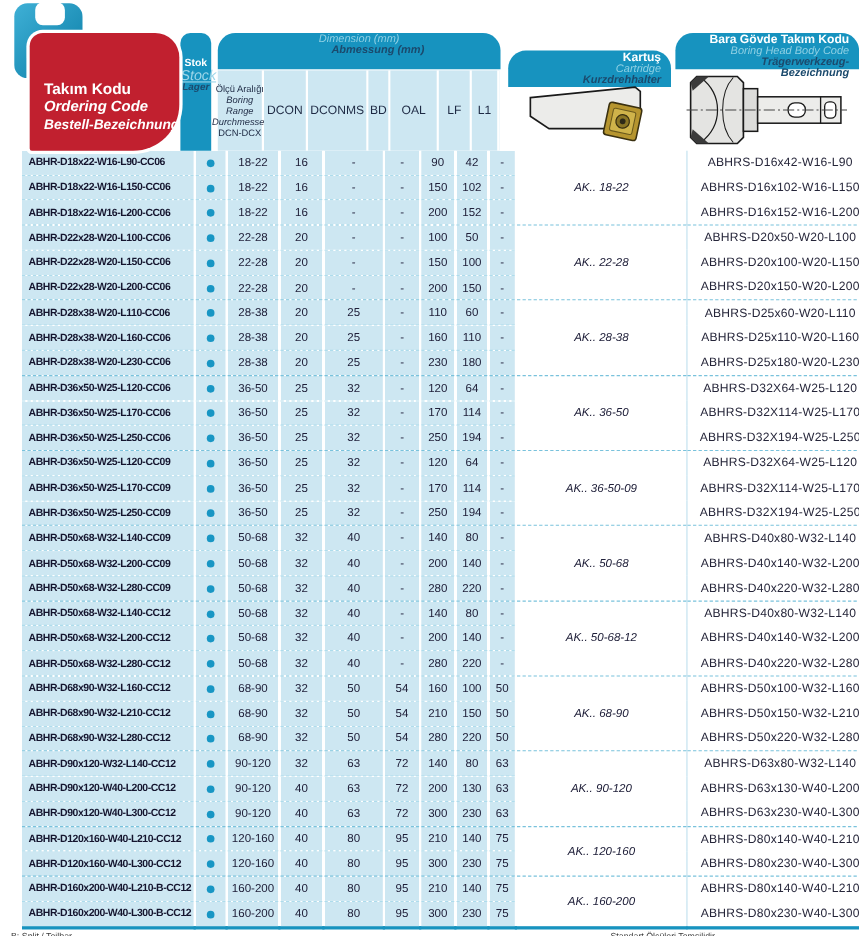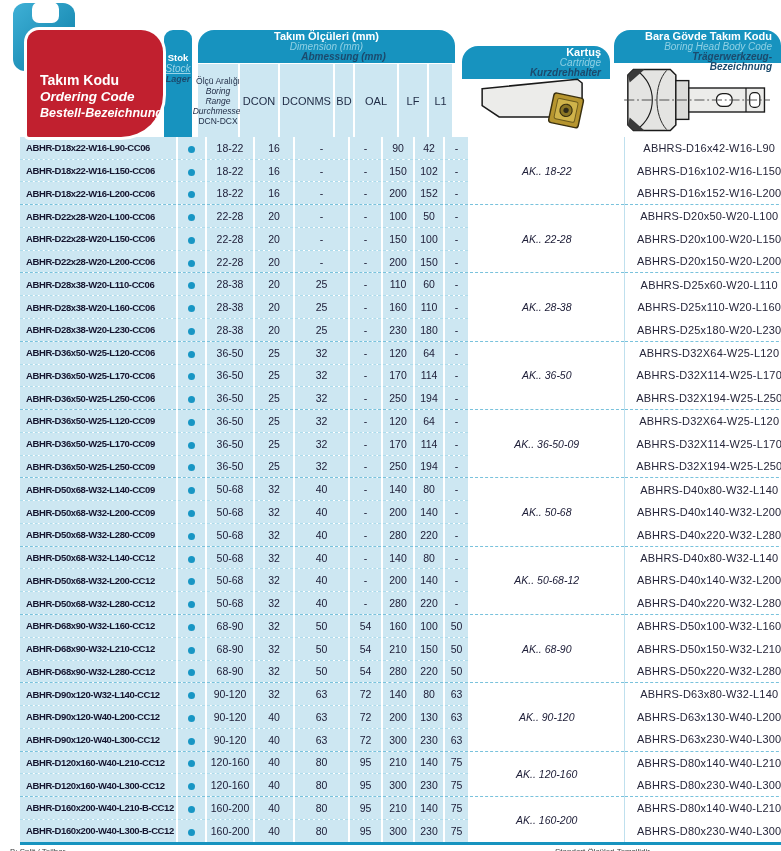--- a/index.html
+++ b/index.html
@@ -11,21 +11,21 @@
   .corner-icon .tab{position:absolute;left:19px;top:-1px;width:27px;height:21px;border-radius:7px;background:#fff;}
   .red-box{position:absolute;left:27px;top:30px;width:136px;height:107px;background:#c1202f;
         border-radius:12px 22px 42px 2px;z-index:2;box-shadow:0 0 0 3px #fff;
         display:flex;flex-direction:column;justify-content:flex-end;padding:0 0 16px 13px;box-sizing:border-box;color:#fff;}
   .red-box .l1{font-size:14px;font-weight:bold;line-height:17px;}
   .red-box .l2{font-size:13.5px;font-weight:bold;font-style:italic;line-height:16px;}
   .red-box .l3{font-size:12.5px;font-weight:bold;font-style:italic;line-height:16px;}
   .stok-head{position:absolute;left:164px;top:30px;width:28px;height:107px;background:#1793bf;
         border-radius:9px 9px 0 0;text-align:center;padding-top:22px;box-sizing:border-box;z-index:1;}
   .stok-head .t1{font-size:9.5px;font-weight:bold;color:#fff;line-height:11px;}
-  .stok-head .t2{font-size:10px;font-style:italic;color:#9bd5e8;line-height:11px;text-decoration:underline;}
+  .stok-head .t2{font-size:13px;font-style:italic;color:#9bd5e8;line-height:11px;text-decoration:underline;}
   .stok-head .t3{font-size:9px;font-weight:bold;font-style:italic;color:#1b4a6d;line-height:11px;}
   .band{position:absolute;top:30px;height:33px;background:#1793bf;border-radius:16px 16px 0 0;
         box-sizing:border-box;padding-top:1px;}
   .band .t1{font-size:11px;font-weight:bold;color:#fff;line-height:11px;}
   .band .t2{font-size:10px;font-style:italic;color:#8fd0e4;line-height:10px;}
   .band .t3{font-size:10px;font-weight:bold;font-style:italic;color:#1b4a6d;line-height:10px;padding-left:34px;}
   .band.center{text-align:center;}
   .band.right{text-align:right;padding-right:9px;}
   .dim-band{left:198px;width:257px;}
   .kartus-band{left:462px;width:148px;margin-top:16px;}
@@ -74,21 +74,20 @@
     <div class="l3">Bestell-Bezeichnung</div>
   </div>
 
   <div class="stok-head">
     <div class="t1">Stok</div>
     <div class="t2">Stock</div>
     <div class="t3">Lager</div>
   </div>
 
   <div class="band center dim-band">
-    <div class="t1">Takım Ölçüleri (mm)</div>
     <div class="t2">Dimension (mm)</div>
     <div class="t3">Abmessung (mm)</div>
   </div>
 
   <div class="subhead">
     <div class="sc" style="width:42px;">
       <div class="range">
         <div>Ölçü Aralığı</div>
         <div class="it">Boring Range</div>
         <div class="it">Durchmesser</div>

